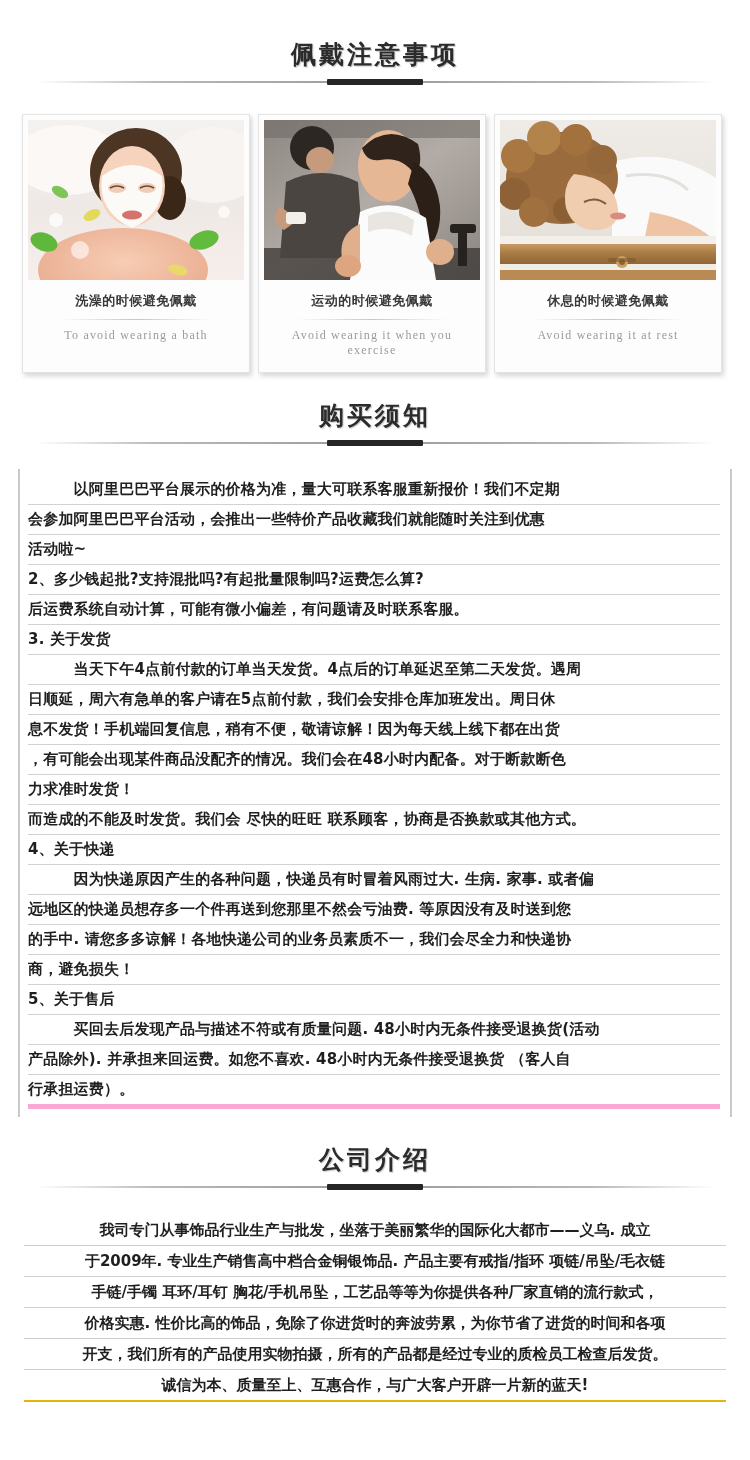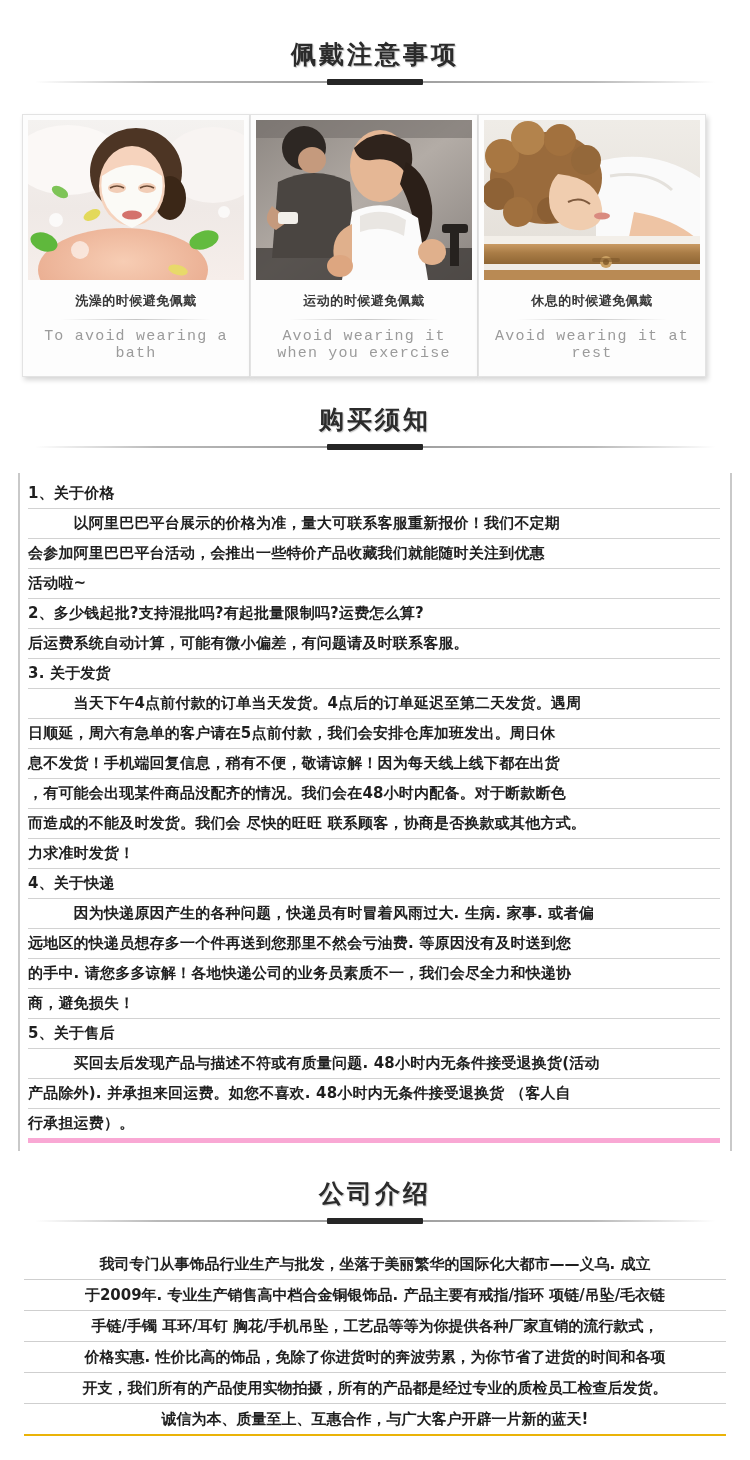--- a/index.html
+++ b/index.html
@@ -24,21 +24,21 @@
     background:linear-gradient(to right,rgba(255,255,255,0) 0%,#b9b9b9 18%,#9a9a9a 50%,#b9b9b9 82%,rgba(255,255,255,0) 100%);
   }
   .divider .nub{
     position:absolute;left:50%;transform:translateX(-50%);top:1px;
     width:96px;height:6px;background:#262626;border-radius:1px;
   }
 
   
   .cards{
     display:flex;justify-content:space-between;
-    padding:0 22px;box-sizing:border-box;width:712px;margin-top:28px;
+    padding:0 22px;box-sizing:border-box;width:712px;margin-top:28px;gap:8px;
   }
   .card{
     width:228px;background:#fdfdfd;
     border:1px solid #e3e3e3;
     box-shadow:2px 3px 5px rgba(0,0,0,.17);
     box-sizing:border-box;padding:5px 5px 0 5px;
   }
   .card-photo{
     width:216px;height:160px;position:relative;overflow:hidden;
     background:#cfcfcf;
@@ -48,22 +48,22 @@
   .cap-cn{
     font-family:"DejaVu Sans","Liberation Sans",sans-serif;
     font-weight:700;font-size:13px;color:#3a3a3a;letter-spacing:.5px;
     display:block;
   }
   .cap-rule{
     width:150px;height:1px;margin:9px auto 8px auto;
     background:linear-gradient(to right,rgba(255,255,255,0),#c6c6c6,rgba(255,255,255,0));
   }
   .cap-en{
-    font-family:Liberation Mono, monospace;
-    font-size:15px;color:#9b9b9b;letter-spacing:1.2px;display:block;
+    font-family:Liberation Serif, serif;
+    font-size:12px;color:#9b9b9b;letter-spacing:1.2px;display:block;
   }
 
   
   .notice-block{
     margin:22px 18px 0 18px;
     border-left:2px solid #c9c9c9;
     border-right:2px solid #c9c9c9;
     padding:6px 10px 8px 8px;
     box-sizing:border-box;
   }
@@ -260,33 +260,32 @@
   <div class="spacer-md"></div>
   <div class="section-head">
     <span class="section-title">购买须知</span>
     <div class="divider">
       <div class="line"></div>
       <div class="nub"></div>
     </div>
   </div>
 
   <div class="notice-block">
-    <div class="ln head">1、关于价格</div>
     <div class="ln">　　　以阿里巴巴平台展示的价格为准，量大可联系客服重新报价！我们不定期</div>
     <div class="ln">会参加阿里巴巴平台活动，会推出一些特价产品收藏我们就能随时关注到优惠</div>
     <div class="ln">活动啦~</div>
     <div class="ln head">2、多少钱起批?支持混批吗?有起批量限制吗?运费怎么算?</div>
     <div class="ln">后运费系统自动计算，可能有微小偏差，有问题请及时联系客服。</div>
     <div class="ln head">3. 关于发货</div>
     <div class="ln">　　　当天下午4点前付款的订单当天发货。4点后的订单延迟至第二天发货。遇周</div>
     <div class="ln">日顺延，周六有急单的客户请在5点前付款，我们会安排仓库加班发出。周日休</div>
     <div class="ln">息不发货！手机端回复信息，稍有不便，敬请谅解！因为每天线上线下都在出货</div>
     <div class="ln">，有可能会出现某件商品没配齐的情况。我们会在48小时内配备。对于断款断色</div>
+    <div class="ln">力求准时发货！</div>
     <div class="ln">而造成的不能及时发货。我们会  尽快的旺旺  联系顾客，协商是否换款或其他方式。</div>
-    <div class="ln">力求准时发货！</div>
     <div class="ln head">4、关于快递</div>
     <div class="ln">　　　因为快递原因产生的各种问题，快递员有时冒着风雨过大. 生病. 家事. 或者偏</div>
     <div class="ln">远地区的快递员想存多一个件再送到您那里不然会亏油费. 等原因没有及时送到您</div>
     <div class="ln">的手中. 请您多多谅解！各地快递公司的业务员素质不一，我们会尽全力和快递协</div>
     <div class="ln">商，避免损失！</div>
     <div class="ln head">5、关于售后</div>
     <div class="ln">　　　买回去后发现产品与描述不符或有质量问题. 48小时内无条件接受退换货(活动</div>
     <div class="ln">产品除外). 并承担来回运费。如您不喜欢. 48小时内无条件接受退换货 （客人自</div>
     <div class="ln noline">行承担运费）。</div>
   </div>

